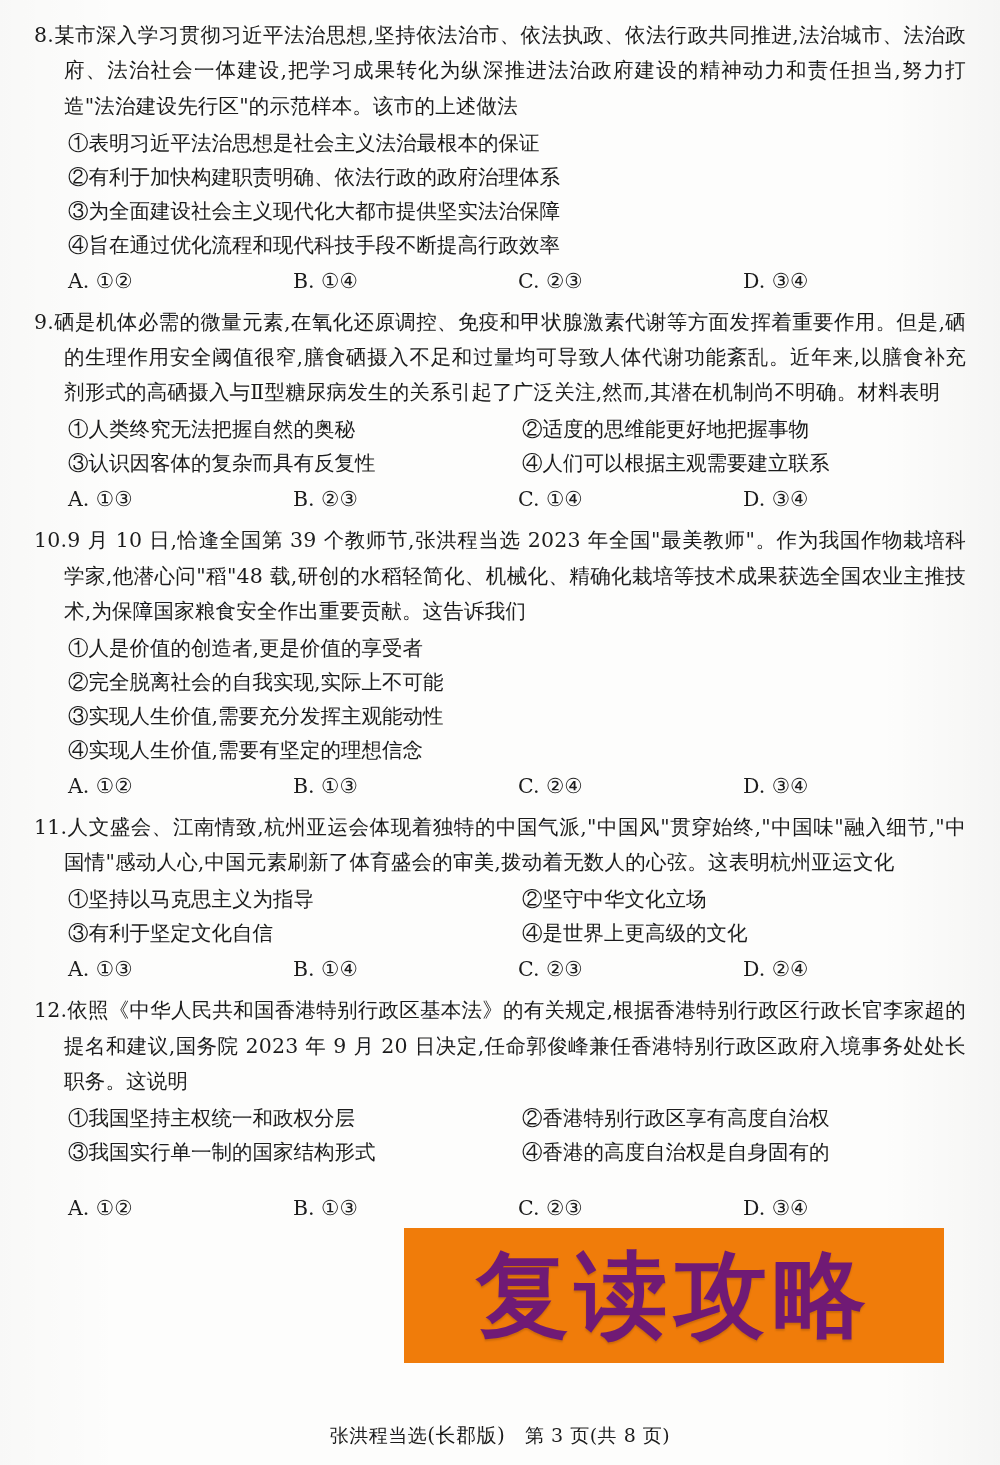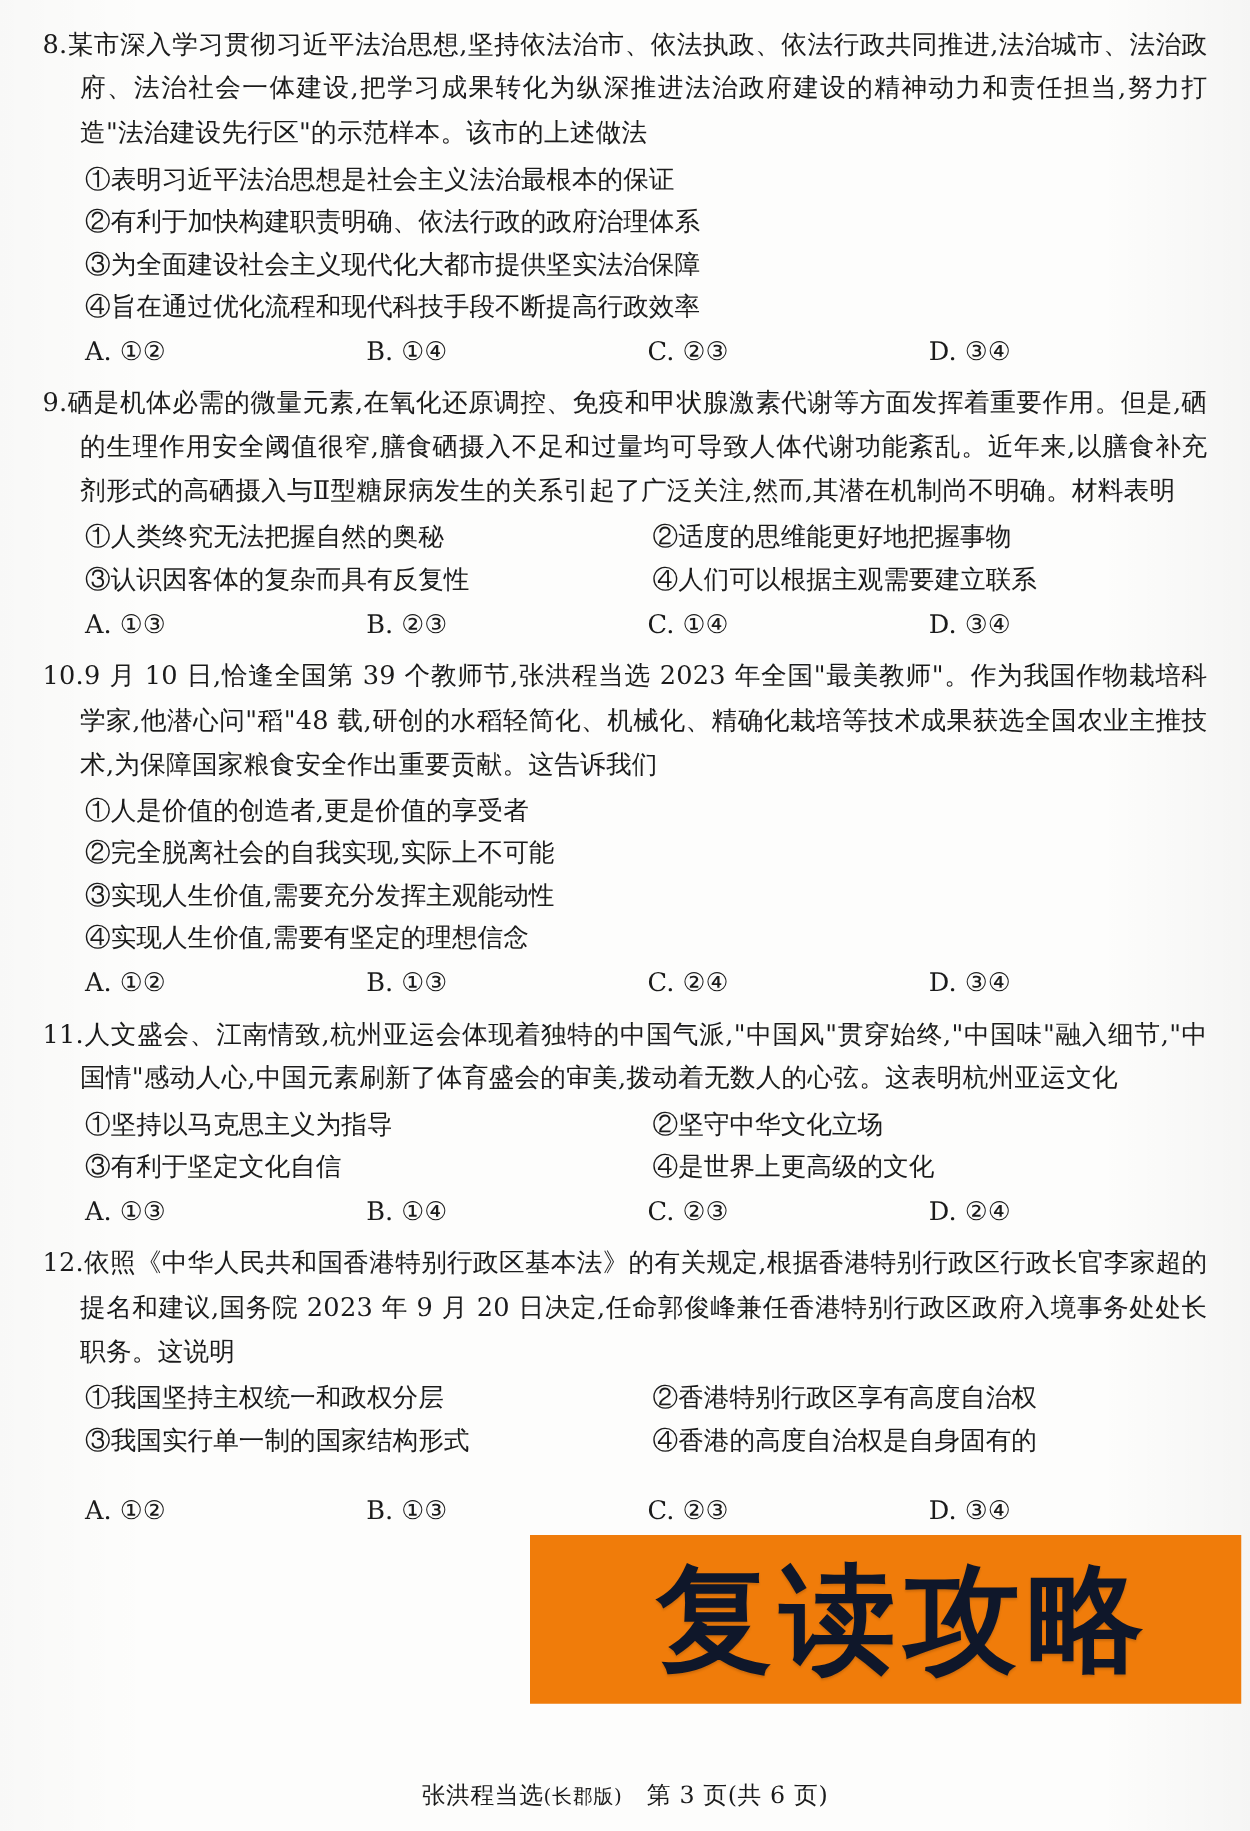--- a/index.html
+++ b/index.html
@@ -85,40 +85,39 @@
   .footer {
     position: absolute;
     left: 0;
     right: 0;
     bottom: 16px;
     text-align: center;
     font-size: 19px;
     letter-spacing: 0.5px;
   }
   .footer .small {
-    font-size: 16px;
+    font-size: 20px;
     margin-top: 32px;
   }
   .watermark {
     position: absolute;
-    left: 424px;
+    left: 404px;
     top: 1228px;
     width: 540px;
     height: 135px;
     background: #f07c0a;
     display: flex;
     align-items: center;
     justify-content: center;
-    color: #0f172a;
+    color: #701a75;
     font-size: 93px;
     font-weight: bold;
     letter-spacing: 6px;
     font-family: "DejaVu Sans", "Liberation Sans", sans-serif;
     text-shadow: 0 2px 2px rgba(0,0,0,0.15);
-    padding-left: 29px;
   }
   .q12 .opts {
     margin-top: 22px;
   }
 </style>
 </head>
 <body>
 
 <div class="page">
 
@@ -208,16 +207,16 @@
       <div class="opt">A. ①②</div>
       <div class="opt">B. ①③</div>
       <div class="opt">C. ②③</div>
       <div class="opt">D. ③④</div>
     </div>
   </div>
 
   <div class="watermark">复读攻略</div>
 
   <div class="footer">
-    <span>张洪程当选</span><span class="small">(长郡版)</span>&nbsp;&nbsp;&nbsp;<span>第 3 页(共 6 页)</span>
+    <span>张洪程当选</span><span class="small">(长郡版)</span>&nbsp;&nbsp;&nbsp;<span>第 3 页(共 8 页)</span>
   </div>
 
 </div>
 
 </body></html>

